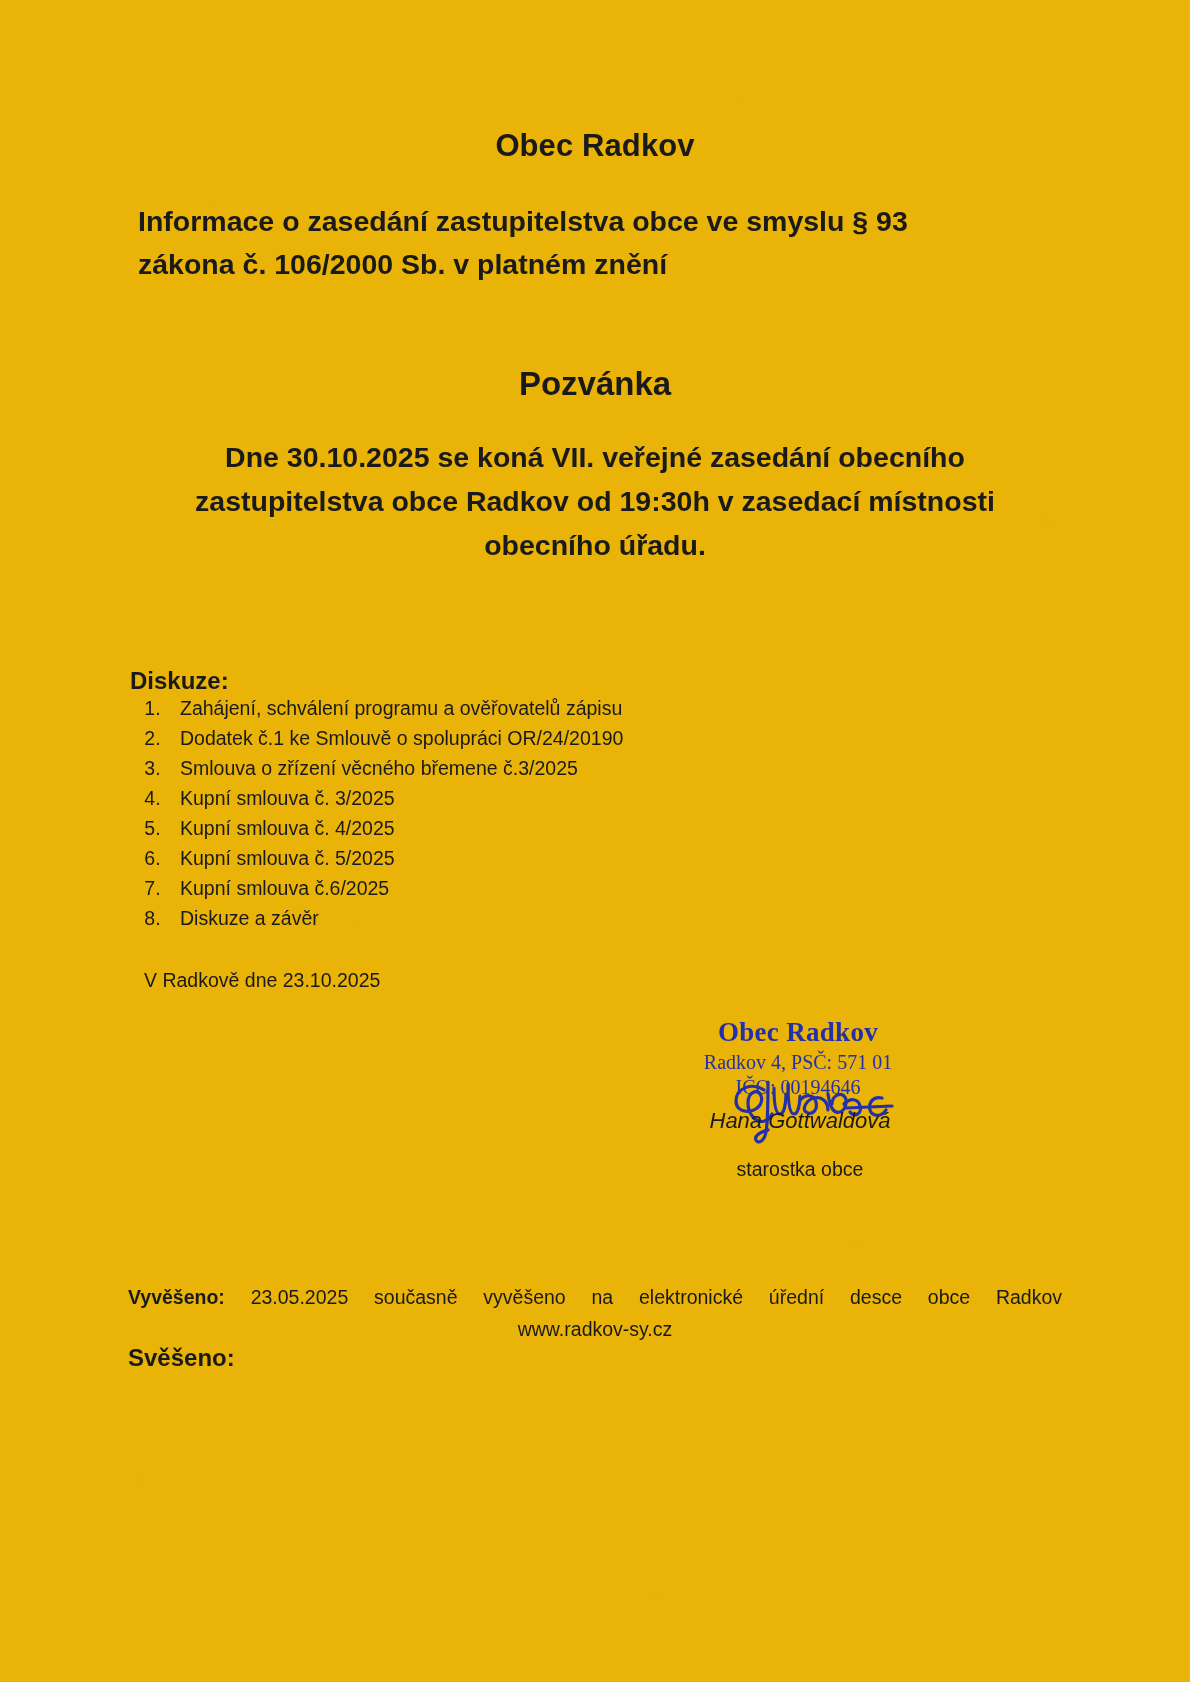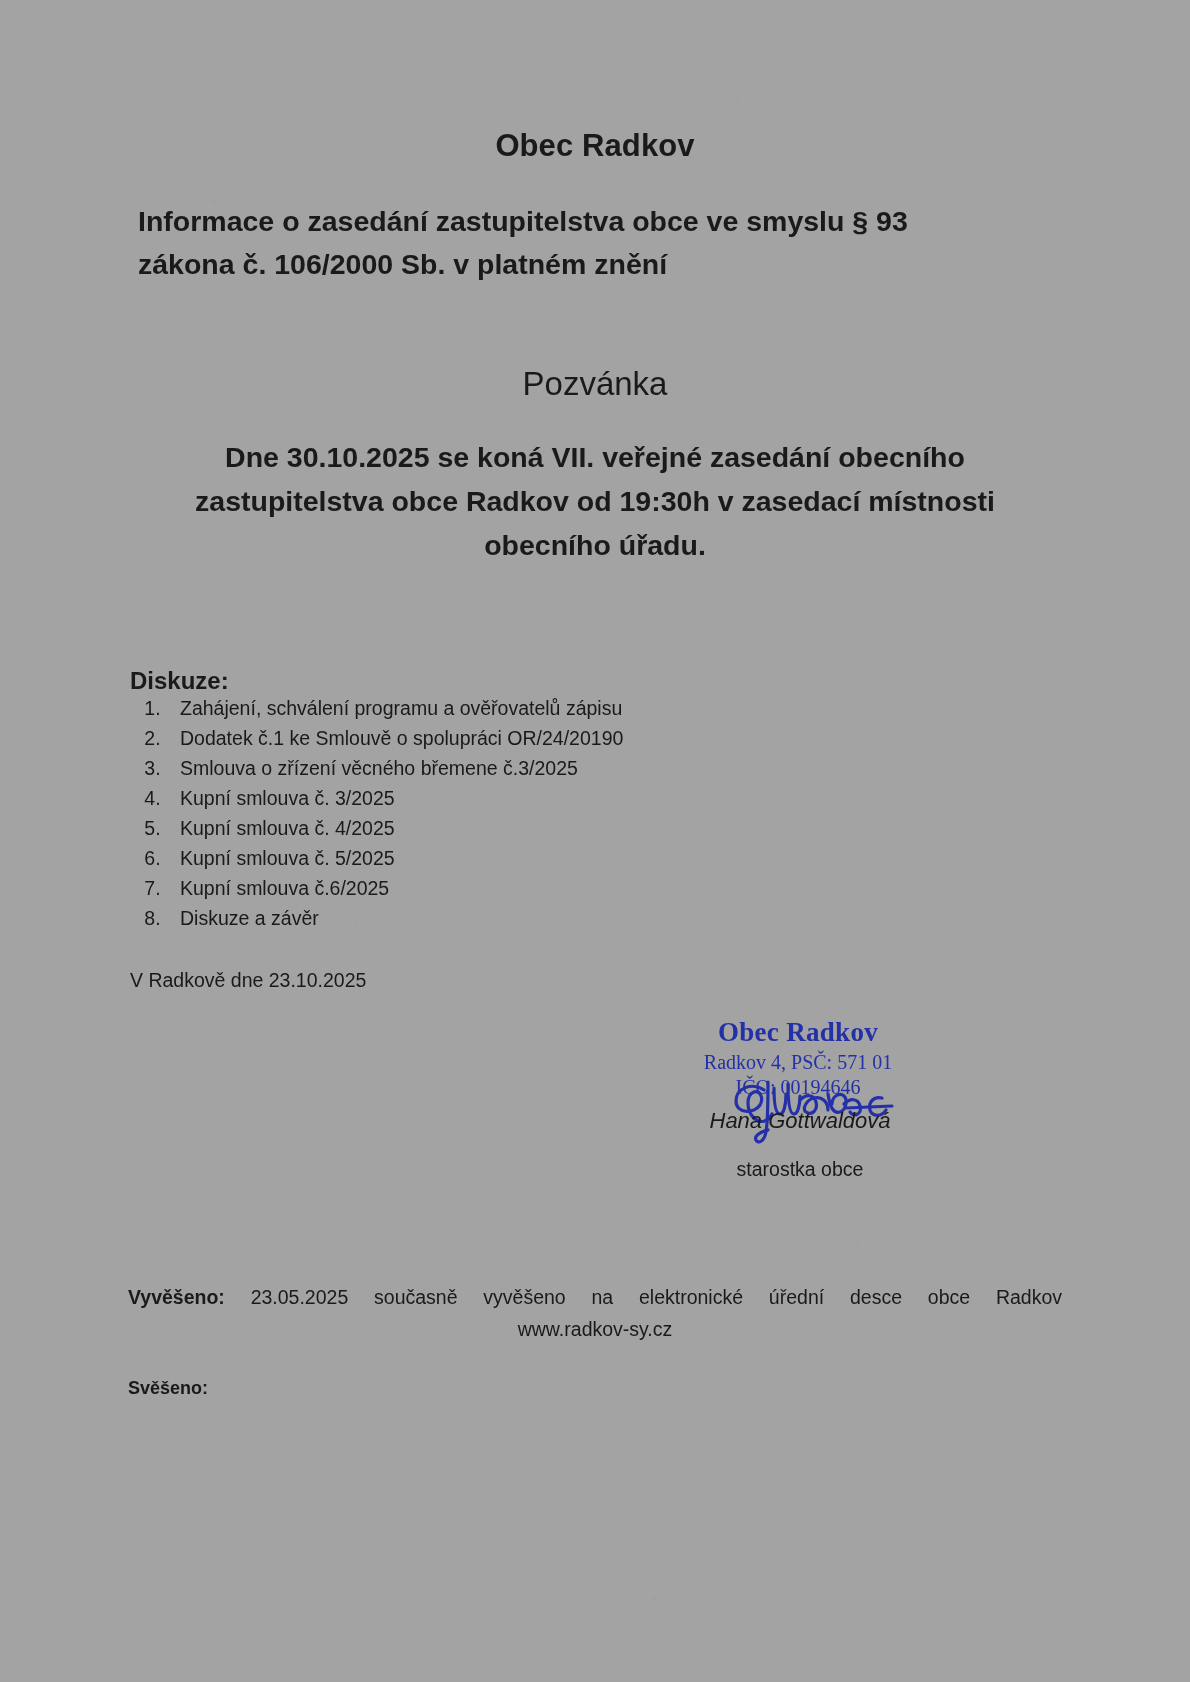--- a/index.html
+++ b/index.html
@@ -14,21 +14,21 @@
     position: relative;
     font-family: "Liberation Sans", sans-serif;
     color: #1a1a1a;
     overflow: hidden;
   }
 
   
   .page {
     position: absolute;
     inset: 0;
-    background: #a3a3a3;
+    background: #eab308;
   }
   .scan-noise {
     position: absolute;
     inset: 0;
     pointer-events: none;
     background:
       radial-gradient(circle at 18% 12%, rgba(0,0,0,0.013) 0 2px, transparent 3px),
       radial-gradient(circle at 62% 6%,  rgba(0,0,0,0.012) 0 2px, transparent 3px),
       radial-gradient(circle at 88% 31%, rgba(0,0,0,0.011) 0 2px, transparent 3px),
       radial-gradient(circle at 30% 55%, rgba(0,0,0,0.010) 0 2px, transparent 3px),
@@ -55,21 +55,21 @@
   .law-info {
     text-align: left;
     font-weight: bold;
     font-size: 28.5px;
     line-height: 1.52;
     margin-top: 36px;
     padding: 0 10px;
   }
   .invite-title {
     text-align: center;
-    font-weight: normal;
+    font-weight: bold;
     font-size: 33px;
     margin-top: 78px;
   }
   .invite-body {
     text-align: center;
     font-weight: bold;
     font-size: 28.5px;
     line-height: 1.55;
     margin-top: 32px;
     padding: 0 6px;
@@ -90,21 +90,21 @@
     line-height: 1.0;
   }
   ol.program-list li {
     padding-left: 14px;
     margin-bottom: 10.5px;
   }
 
   .place-date {
     font-size: 19.5px;
     margin-top: 40px;
-    margin-left: 2px;
+    margin-left: 16px;
   }
 
   
   .sign-block {
     position: relative;
     margin-top: 26px;
     height: 220px;
   }
   .stamp {
     position: absolute;
@@ -167,23 +167,22 @@
     text-align-last: justify;
   }
   .posted-line .lbl { font-weight: bold; }
   .website {
     font-size: 19.5px;
     line-height: 1.55;
     margin-top: 2px;
     text-align: center;
   }
   .taken-down {
-    font-size: 18px;
-    font-weight: bold;
-    margin-top: 34px;
+    font-size: 24px;
+    font-weight: bold;
   }
 </style>
 </head>
 <body>
 
 <div class="page">
   <div class="scan-noise"></div>
 
   <div class="content">
 

